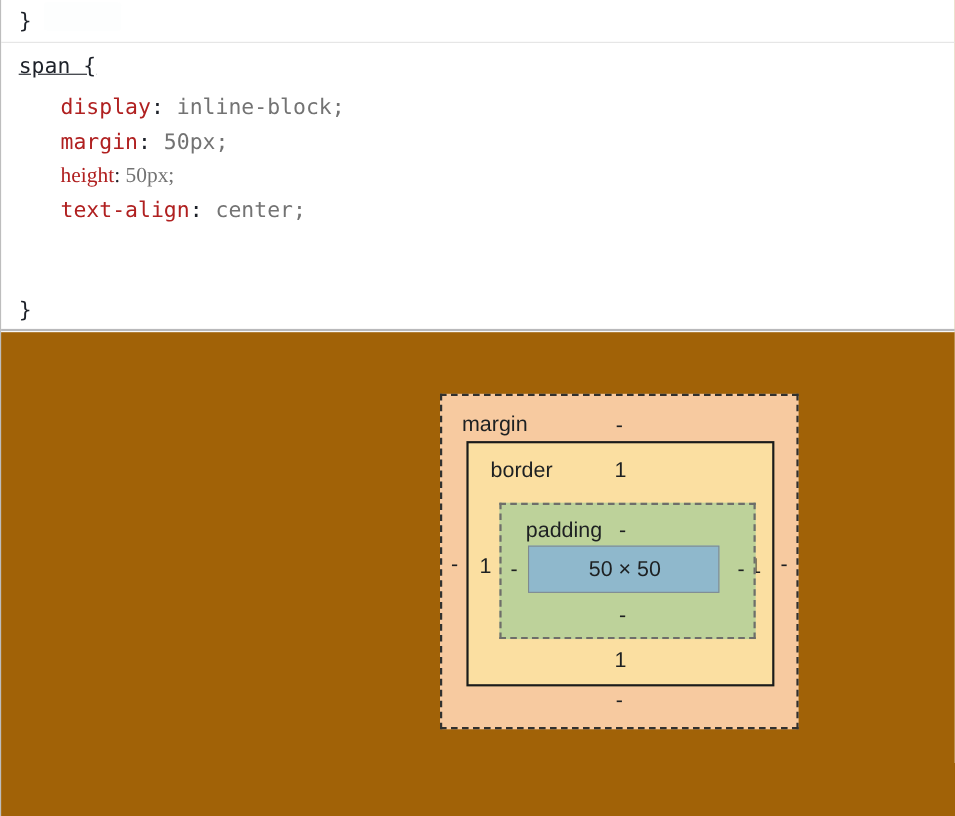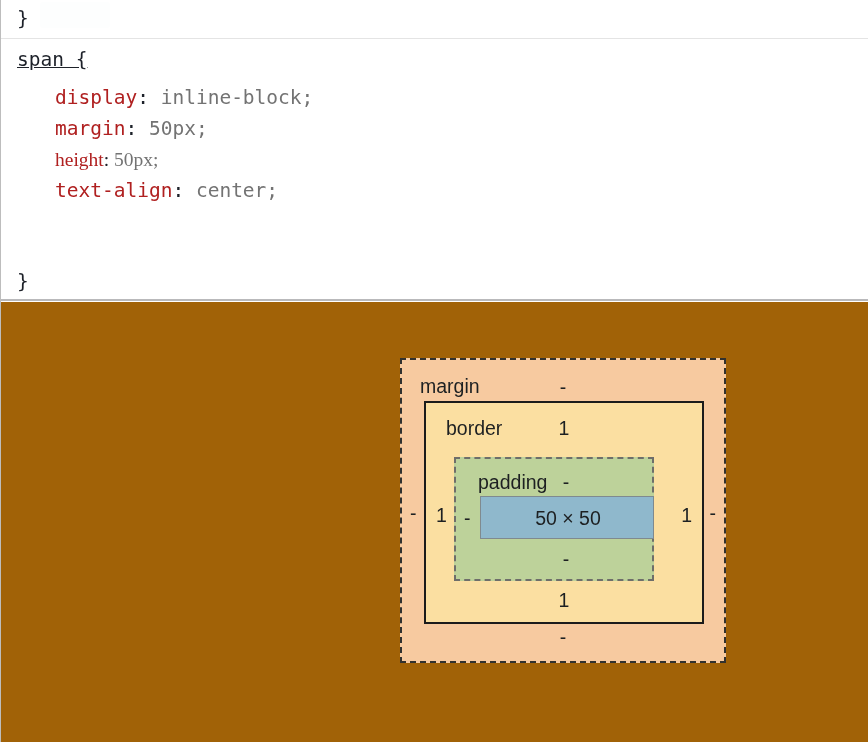--- a/index.html
+++ b/index.html
@@ -114,21 +114,21 @@
     width: 280px;
     height: 223px;
     box-sizing: border-box;
     background: #fbdfa1;
     border: 2px solid #1b1b1b;
   }
   .bm-padding {
     position: absolute;
     left: 28px;
     top: 54px;
-    width: 200px;
+    width: 233px;
     height: 124px;
     box-sizing: border-box;
     background: #bdd29a;
     border: 2px dashed #6e6e6a;
   }
   .bm-content {
     position: absolute;
     left: 24px;
     top: 37px;
     width: 174px;

